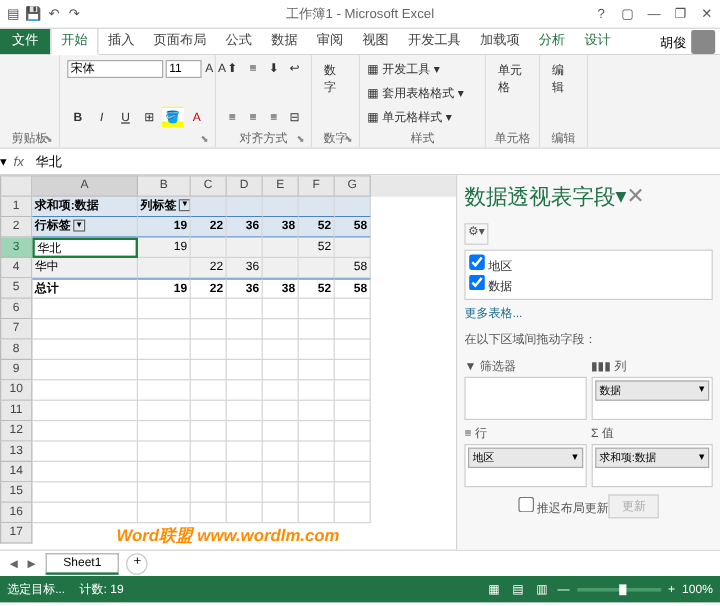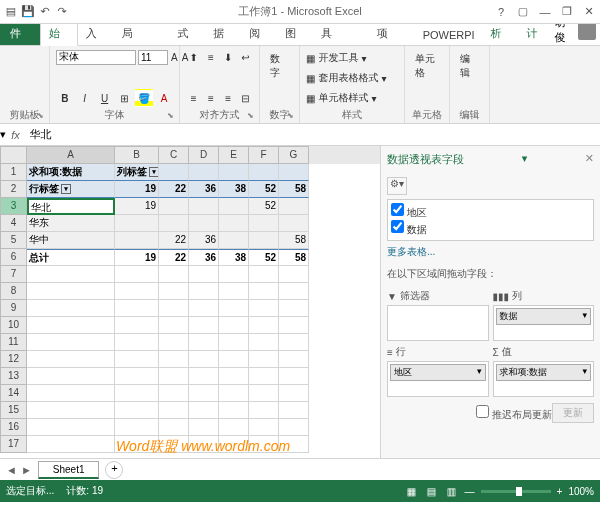--- a/index.html
+++ b/index.html
@@ -47,38 +47,38 @@
 .cell-row { display: flex; height: 17px; }
 .cell { border-right: 1px solid #d4d4d4; border-bottom: 1px solid #d4d4d4; font-size: 10px; padding: 1px 2px; overflow: hidden; white-space: nowrap; text-align: right; line-height: 14px; }
 .cell.txt { text-align: left; }
 .cell.bold { font-weight: bold; }
 .pivot-header { background: #dce6f1; border-bottom: 1px solid #4f81bd; font-weight: bold; }
 .pivot-cell { background: #f0f0f0; }
 .pivot-total { border-top: 1px solid #4f81bd; font-weight: bold; }
 .active-cell { border: 2px solid #1a7e3d !important; background: #fff; z-index: 2; }
 .pivot-drop { width: 10px; height: 10px; border: 1px solid #666; display: inline-block; vertical-align: middle; margin-left: 2px; font-size: 7px; text-align: center; line-height: 8px; }
 .fields-pane { width: 220px; border-left: 1px solid #d4d4d4; background: #f7f7f7; padding: 6px; display: flex; flex-direction: column; }
-.fields-title { font-size: 11px; color: #217346; margin-bottom: 6px; display: flex; justify-content: space-between; }
+.fields-title { font-size: 18px; color: #217346; margin-bottom: 6px; display: flex; justify-content: flex-start; }
 .fields-pane .close { color: #888; cursor: pointer; }
 .fields-sub { font-size: 10px; color: #555; margin: 4px 0; display: flex; justify-content: space-between; align-items: center; }
 .gear { width: 20px; height: 18px; border: 1px solid #ccc; text-align: center; cursor: pointer; }
 .field-list { border: 1px solid #ccc; background: #fff; padding: 3px; height: 42px; overflow-y: auto; }
 .field-list label { display: block; font-size: 10px; color: #333; }
 .more-tables { color: #1a6b8e; font-size: 10px; margin: 4px 0; cursor: pointer; }
 .areas { display: grid; grid-template-columns: 1fr 1fr; gap: 4px; margin-top: 4px; }
 .area-box .area-label { font-size: 10px; color: #555; margin-bottom: 2px; display: flex; align-items: center; gap: 3px; }
 .area-drop { border: 1px solid #ccc; background: #fff; height: 36px; padding: 2px; }
 .area-item { background: #e8e8e8; border: 1px solid #aaa; font-size: 9px; padding: 1px 3px; display: flex; justify-content: space-between; cursor: pointer; }
-.defer-row { display: flex; align-items: center; justify-content: flex-end; margin-top: 6px; font-size: 10px; color: #555; }
+.defer-row { display: flex; align-items: center; justify-content: center; margin-top: 6px; font-size: 10px; color: #555; }
 .defer-row button { font-size: 10px; padding: 2px 10px; border: 1px solid #ccc; background: #f0f0f0; color: #aaa; }
 .sheet-tabs { height: 22px; border-top: 1px solid #d4d4d4; display: flex; align-items: center; background: #fff; }
 .sheet-nav { display: flex; gap: 4px; padding: 0 6px; color: #666; }
 .sheet-tab { border: 1px solid #aaa; border-bottom: 2px solid #217346; padding: 2px 14px; font-size: 10px; background: #fff; }
 .sheet-plus { width: 18px; height: 18px; border: 1px solid #ccc; border-radius: 50%; text-align: center; margin-left: 6px; cursor: pointer; }
-.watermark { position: absolute; bottom: 2px; left: 50%; transform: translateX(-50%); color: #ff8c00; font-size: 14px; font-style: italic; font-weight: normal; pointer-events: none; margin-left: 13px; }
+.watermark { position: absolute; bottom: 2px; left: 50%; transform: translateX(-50%); color: #ff8c00; font-size: 14px; font-style: italic; font-weight: bold; pointer-events: none; }
 .statusbar { height: 22px; background: #217346; color: #fff; display: flex; align-items: center; font-size: 10px; padding: 0 6px; gap: 12px; }
 .statusbar .right { margin-left: auto; display: flex; align-items: center; gap: 6px; }
 .zoom-slider { width: 70px; height: 3px; background: #4a9a6a; position: relative; }
 .zoom-slider .thumb { position: absolute; left: 50%; top: -3px; width: 6px; height: 9px; background: #fff; }
 .vb { width: 14px; height: 14px; display: inline-flex; align-items: center; justify-content: center; }
 </style>
 </head>
 <body>
 
 <div class="titlebar">
@@ -102,21 +102,20 @@
   <div class="ribbon-tab file">文件</div>
   <div class="ribbon-tab active">开始</div>
   <div class="ribbon-tab">插入</div>
   <div class="ribbon-tab">页面布局</div>
   <div class="ribbon-tab">公式</div>
   <div class="ribbon-tab">数据</div>
   <div class="ribbon-tab">审阅</div>
   <div class="ribbon-tab">视图</div>
   <div class="ribbon-tab">开发工具</div>
   <div class="ribbon-tab">加载项</div>
-  <div class="ribbon-tab">POWERPI</div>
   <div class="ribbon-tab ctx">分析</div>
   <div class="ribbon-tab ctx">设计</div>
   <div class="ribbon-right">
     <span>胡俊</span>
     <div class="avatar"></div>
   </div>
 </div>
 
 <div class="ribbon-body">
   <div class="ribbon-group" style="width:50px">
@@ -137,21 +136,20 @@
       <span class="btn-sm">
           <i>I</i>
         </span>
       <span class="btn-sm">
           <u>U</u>
         </span>
       <span class="btn-sm">⊞</span>
       <span class="btn-sm" style="background:linear-gradient(#fff 70%,#ff0 70%)">🪣</span>
       <span class="btn-sm" style="color:#c00">A</span>
     </div>
-    <div class="label">字体</div>
     <div class="dialog-launcher">⬊</div>
   </div>
   <div class="ribbon-group" style="width:80px">
     <div class="font-row">
       <span class="btn-sm">⬆</span>
       <span class="btn-sm">≡</span>
       <span class="btn-sm">⬇</span>
       <span class="btn-sm">↩</span>
     </div>
     <div class="font-row">
@@ -264,29 +262,20 @@
           <div class="cell-row">
             <div class="cell txt pivot-cell active-cell" style="width: 88px;">华北</div>
             <div class="cell pivot-cell" style="width: 44px;">19</div>
             <div class="cell pivot-cell" style="width: 30px;"></div>
             <div class="cell pivot-cell" style="width: 30px;"></div>
             <div class="cell pivot-cell" style="width: 30px;"></div>
             <div class="cell pivot-cell" style="width: 30px;">52</div>
             <div class="cell pivot-cell" style="width: 30px;"></div>
           </div>
           <div class="cell-row">
-            <div class="cell txt pivot-cell" style="width: 88px;">华东</div>
-            <div class="cell pivot-cell" style="width: 44px;"></div>
-            <div class="cell pivot-cell" style="width: 30px;"></div>
-            <div class="cell pivot-cell" style="width: 30px;"></div>
-            <div class="cell pivot-cell" style="width: 30px;"></div>
-            <div class="cell pivot-cell" style="width: 30px;"></div>
-            <div class="cell pivot-cell" style="width: 30px;"></div>
-          </div>
-          <div class="cell-row">
             <div class="cell txt pivot-cell" style="width: 88px;">华中</div>
             <div class="cell pivot-cell" style="width: 44px;"></div>
             <div class="cell pivot-cell" style="width: 30px;">22</div>
             <div class="cell pivot-cell" style="width: 30px;">36</div>
             <div class="cell pivot-cell" style="width: 30px;"></div>
             <div class="cell pivot-cell" style="width: 30px;"></div>
             <div class="cell pivot-cell" style="width: 30px;">58</div>
           </div>
           <div class="cell-row">
             <div class="cell txt bold pivot-total" style="width: 88px;">总计</div>

